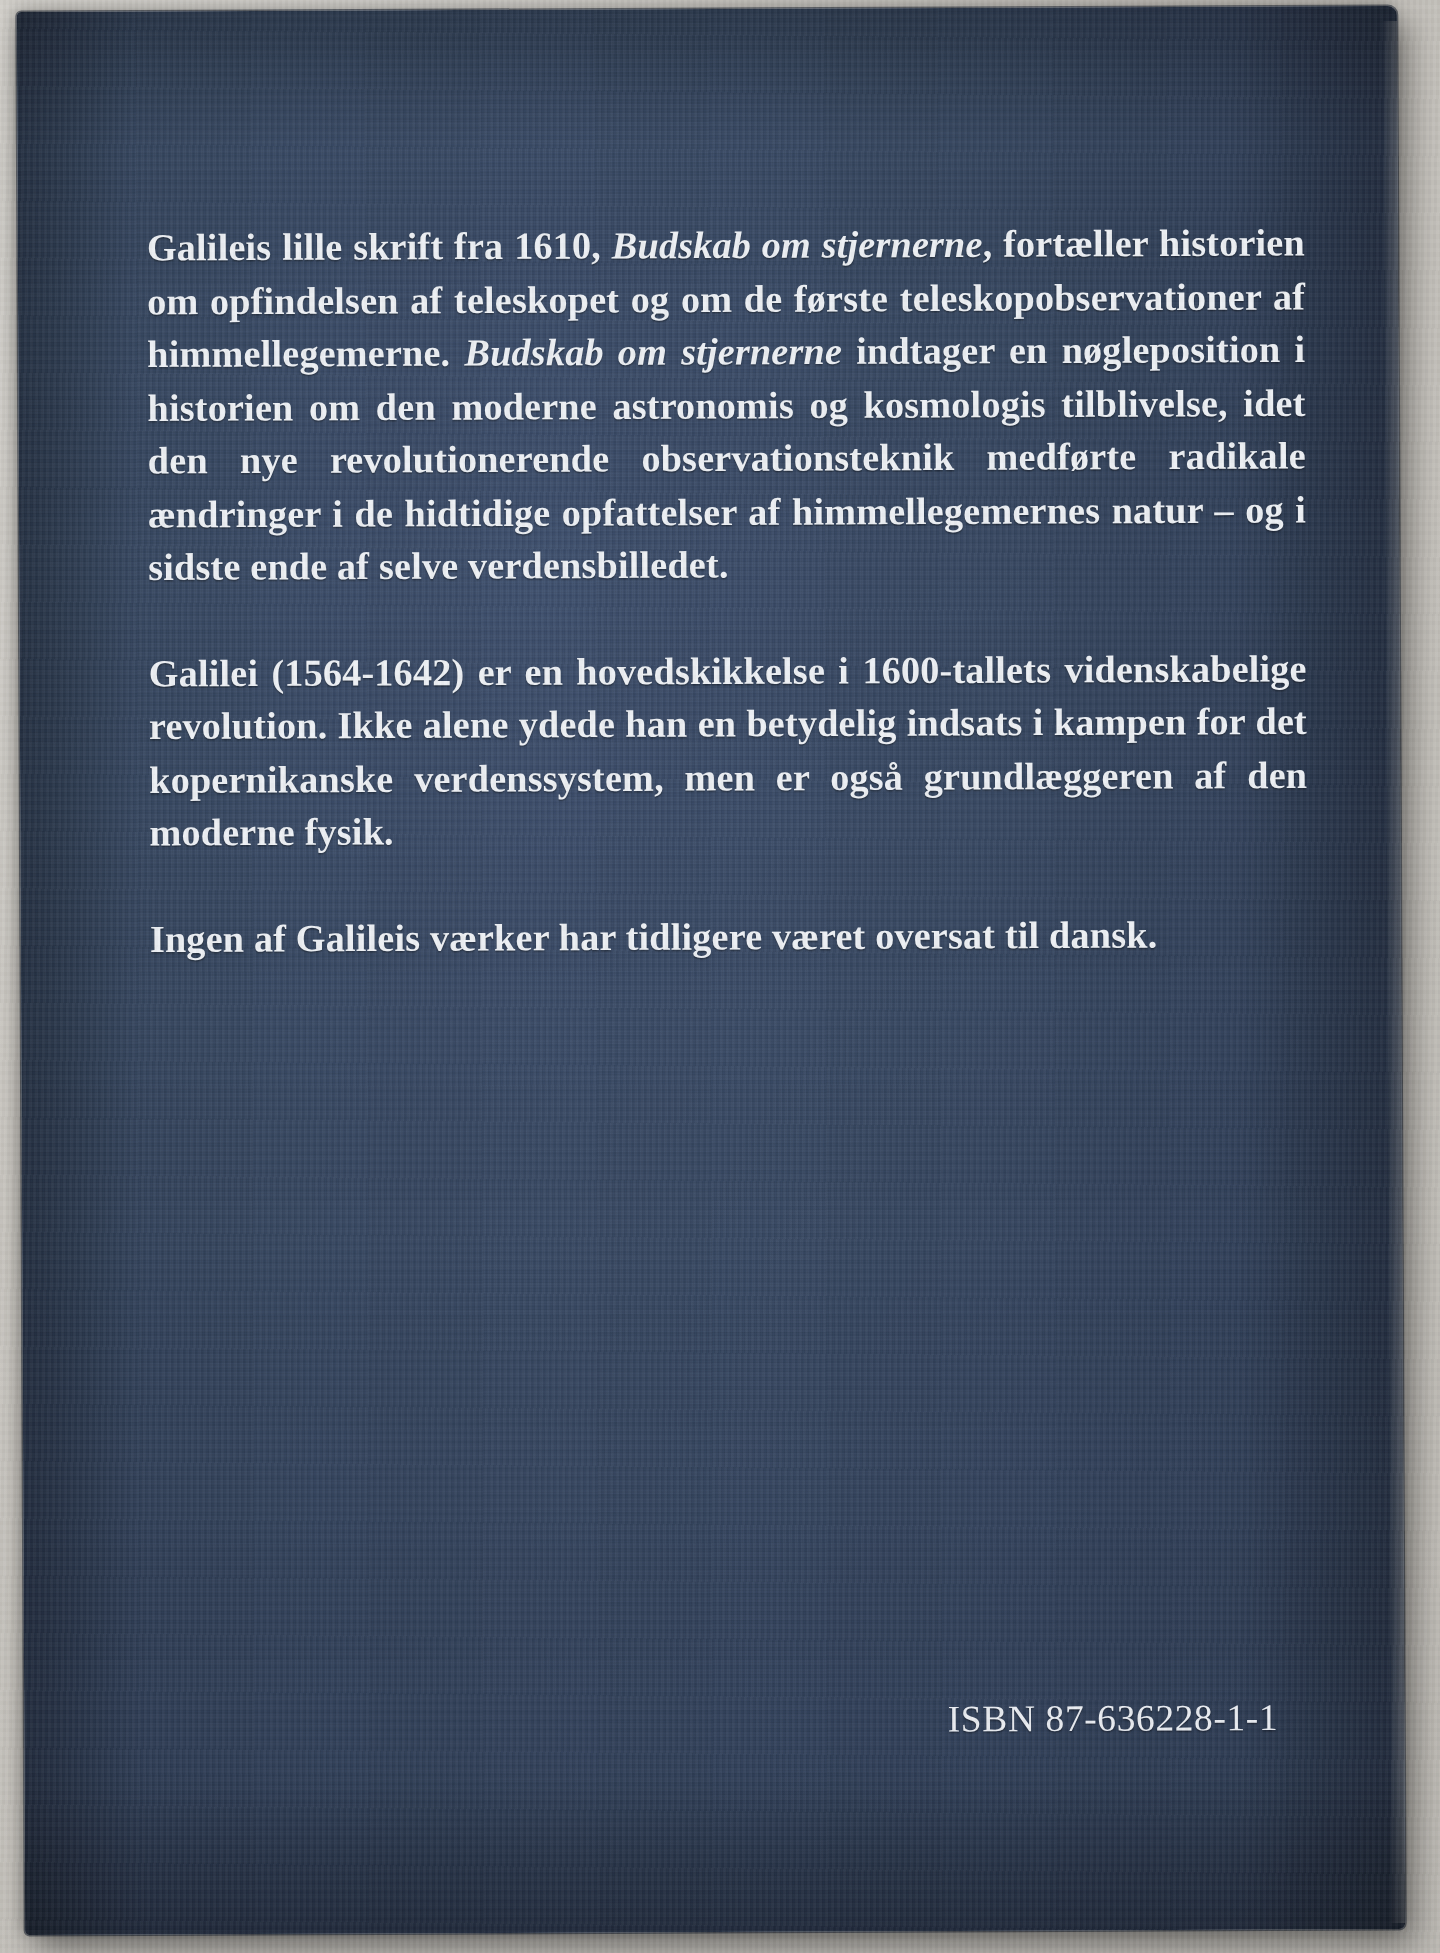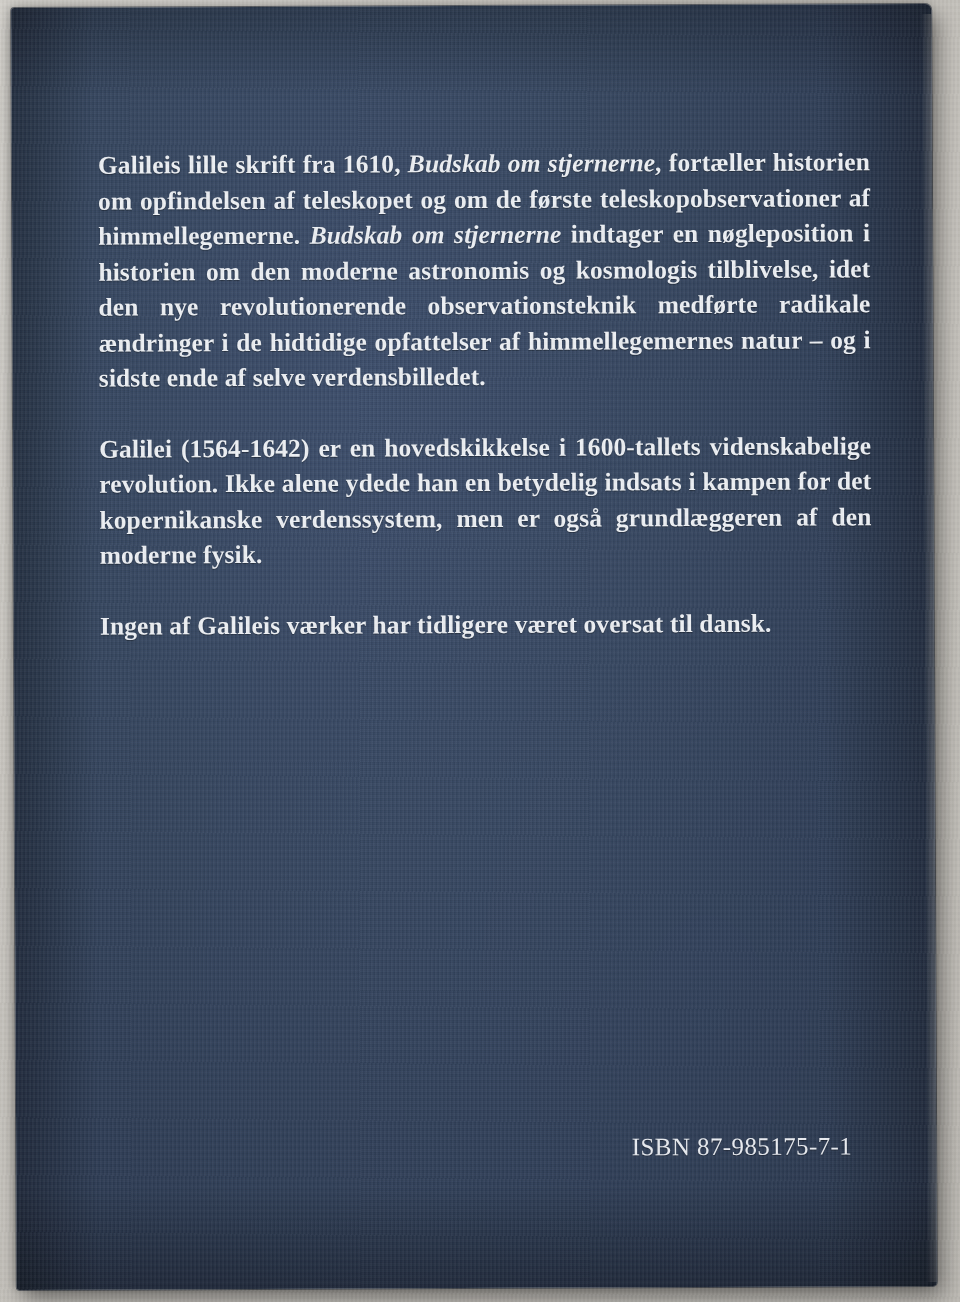--- a/index.html
+++ b/index.html
@@ -132,16 +132,16 @@
     <div class="blurb">
 
       <p class="para"><span>Galileis lille skrift fra 1610, </span><span class="ital">Budskab om stjernerne</span><span>, fortæller historien om opfindelsen af teleskopet og om de første teleskopobservationer af himmellegemerne. </span><span class="ital">Budskab om stjernerne</span><span> indtager en nøgleposition i historien om den moderne astronomis og kosmologis tilblivelse, idet den nye revolutionerende observationsteknik medførte radikale ændringer i de hidtidige opfattelser af himmellegemernes natur – og i sidste ende af selve verdensbilledet.</span></p>
 
       <p class="para">Galilei (1564-1642) er en hovedskikkelse i 1600-tallets videnskabelige revolution. Ikke alene ydede han en betydelig indsats i kampen for det kopernikanske verdenssystem, men er også grundlæggeren af den moderne fysik.</p>
 
       <p class="para">Ingen af Galileis værker har tidligere været oversat til dansk.</p>
 
     </div>
 
-    <div class="isbn">ISBN 87-985175-7-1</div>
+    <div class="isbn">ISBN 87-636228-1-1</div>
 
   </div>
 </div>
 
 </body></html>

